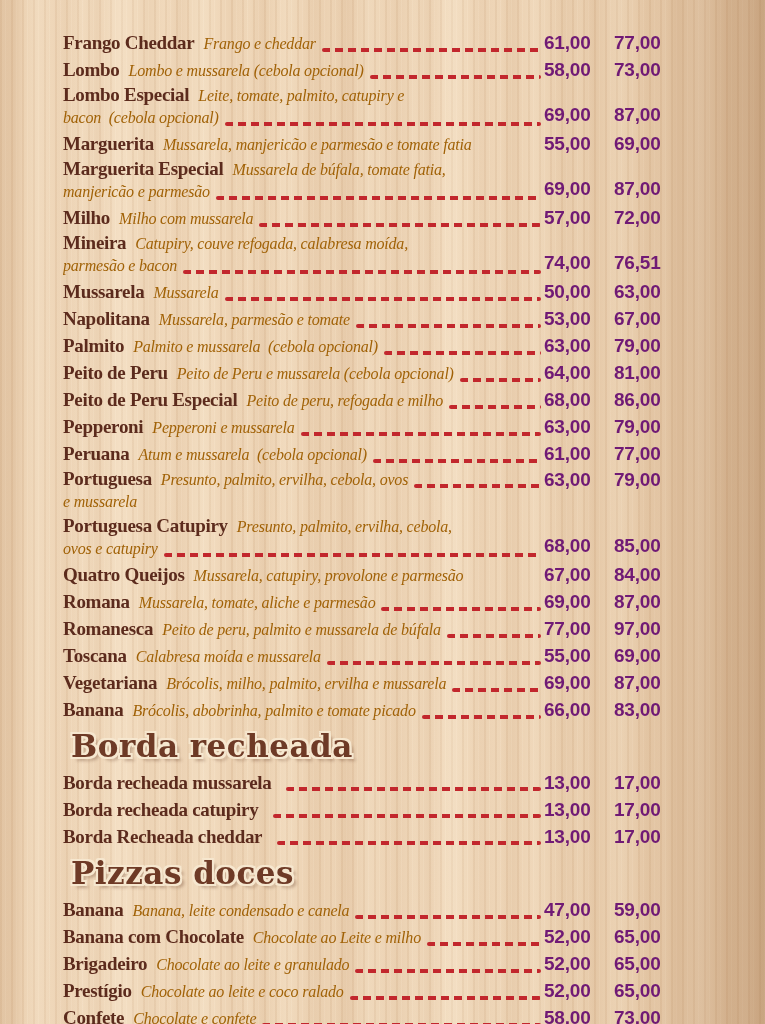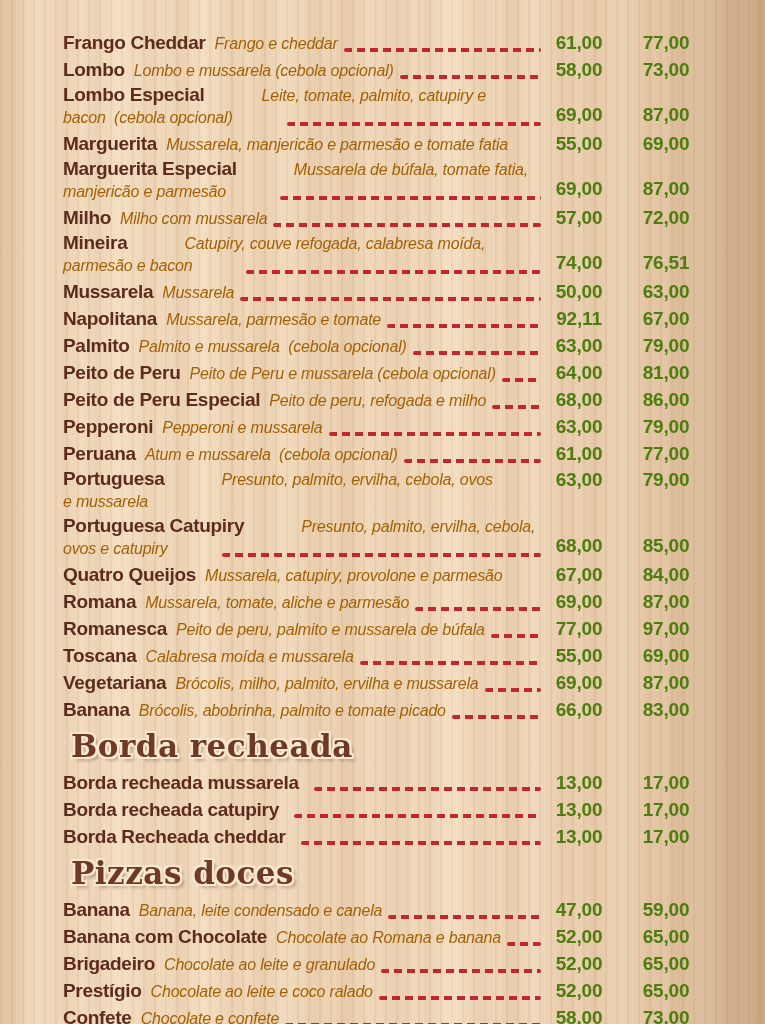--- a/index.html
+++ b/index.html
@@ -28,27 +28,27 @@
         rgba(255,240,218,0.20) 5px, rgba(255,240,218,0.20) 6px,
         rgba(255,255,255,0.00) 6px, rgba(255,255,255,0.00) 11px);
   }
   .page{box-sizing:border-box;width:765px;height:1024px;padding:30px 47px 0 63px;}
   .item{display:flex;align-items:center;min-height:25px;margin-bottom:2px;}
   .item.two{align-items:flex-end;}
   .item.two.a-start{align-items:flex-start;}
   .item.two.a-start .p{padding-top:1px;}
   .item.two.a-end .p{padding-bottom:3px;}
   .txt{flex:1;min-width:0;}
-  .tline{display:flex;align-items:baseline;overflow:hidden;line-height:23px;}
-  .two .tline{line-height:22px;gap:48px;}
+  .tline{display:flex;align-items:baseline;overflow:hidden;line-height:23px;font-family:Liberation Serif, serif;}
+  .two .tline{line-height:22px;}
   .iname{font-weight:bold;font-size:19px;letter-spacing:-0.3px;color:#5c2b1d;white-space:pre;margin-right:9px;}
   .idesc{font-style:italic;font-size:16px;letter-spacing:-0.2px;color:#a16207;white-space:pre;}
   .leader{flex:1;height:4px;min-width:12px;margin:0 3px 3px 6px;border-radius:2px;align-self:flex-end;
     background-image:repeating-linear-gradient(90deg,#c2272d 0px,#c2272d 8px,rgba(0,0,0,0) 8px,rgba(0,0,0,0) 13px);}
-  .p{font-weight:bold;font-size:19px;color:#4d7c0f;text-align:center;letter-spacing:-0.2px;}
+  .p{font-weight:bold;font-size:19px;color:#701a75;text-align:left;letter-spacing:-0.2px;}
   .p1{width:70px;}
   .p2{width:104px;}
   .section-header{
     font-family:"DejaVu Serif",serif;font-weight:bold;font-size:31px;line-height:36px;
     color:#6e3a26;letter-spacing:0.5px;margin:6px 0 6px 8px;
     text-shadow:
       -2px -2px 0 #f6e7cf, 2px -2px 0 #f6e7cf, -2px 2px 0 #f6e7cf, 2px 2px 0 #f6e7cf,
       0 -2px 0 #f6e7cf, 0 2px 0 #f6e7cf, -2px 0 0 #f6e7cf, 2px 0 0 #f6e7cf,
       4px 4px 3px rgba(90,45,25,0.30);}
 </style>
@@ -155,21 +155,21 @@
           <div class="p p2">63,00</div>
         </div>
         <div class="item">
           <div class="txt">
             <div class="tline">
               <span class="iname">Napolitana</span>
               <span class="idesc">Mussarela, parmesão e tomate</span>
               <span class="leader"></span>
             </div>
           </div>
-          <div class="p p1">92,11</div>
+          <div class="p p1">53,00</div>
           <div class="p p2">67,00</div>
         </div>
         <div class="item">
           <div class="txt">
             <div class="tline">
               <span class="iname">Palmito</span>
               <span class="idesc">Palmito e mussarela  (cebola opcional)</span>
               <span class="leader"></span>
             </div>
           </div>
@@ -357,21 +357,21 @@
               <span class="leader"></span>
             </div>
           </div>
           <div class="p p1">47,00</div>
           <div class="p p2">59,00</div>
         </div>
         <div class="item">
           <div class="txt">
             <div class="tline">
               <span class="iname">Banana com Chocolate</span>
-              <span class="idesc">Chocolate ao Romana e banana</span>
+              <span class="idesc">Chocolate ao Leite e milho</span>
               <span class="leader"></span>
             </div>
           </div>
           <div class="p p1">52,00</div>
           <div class="p p2">65,00</div>
         </div>
         <div class="item">
           <div class="txt">
             <div class="tline">
               <span class="iname">Brigadeiro</span>

